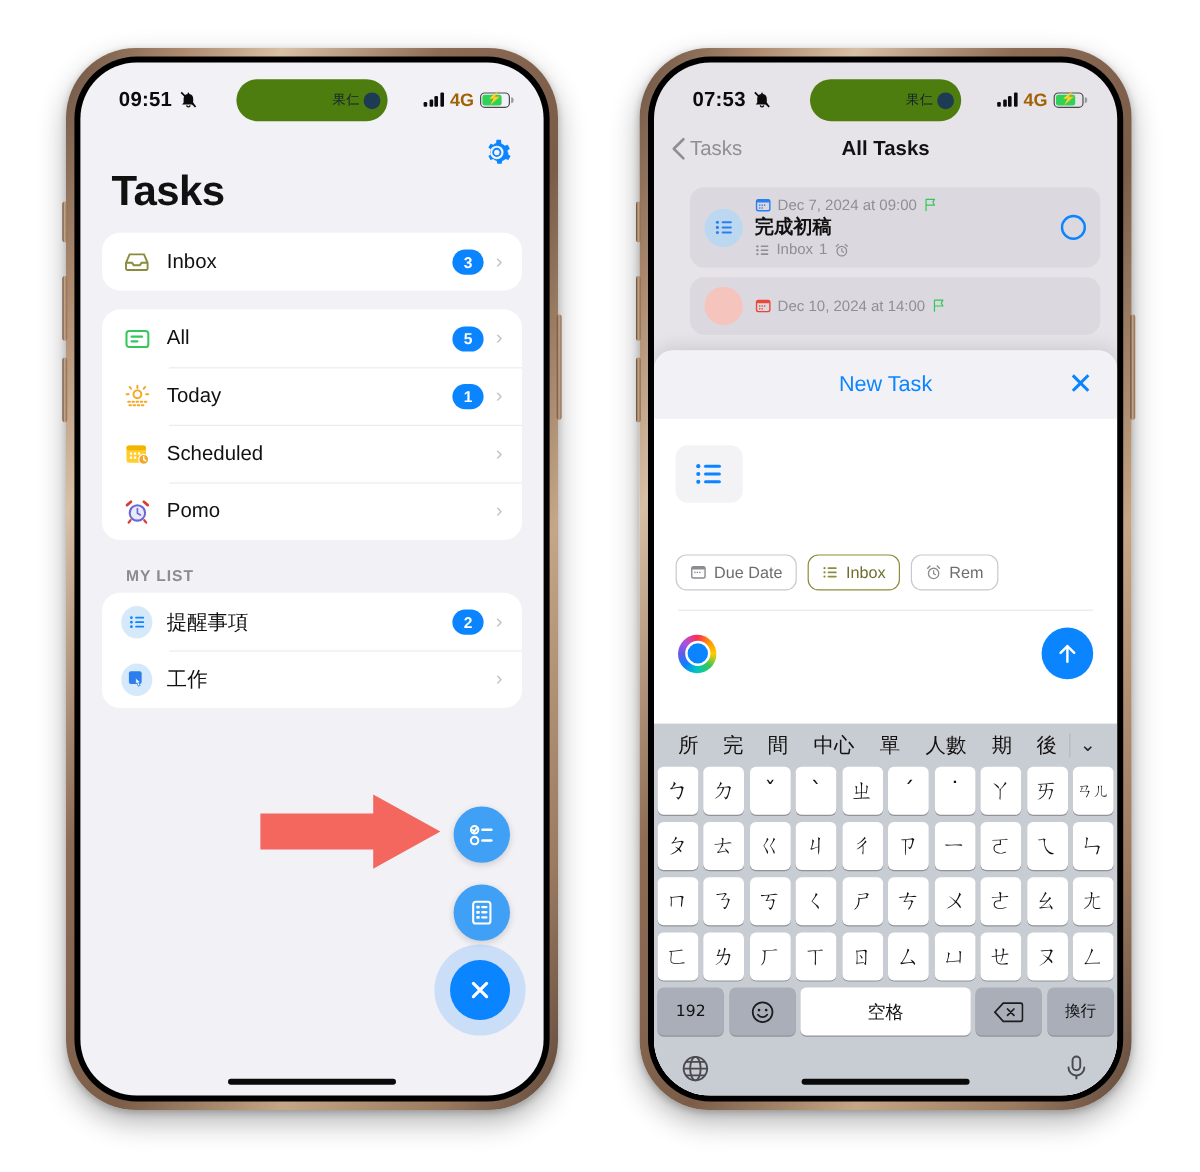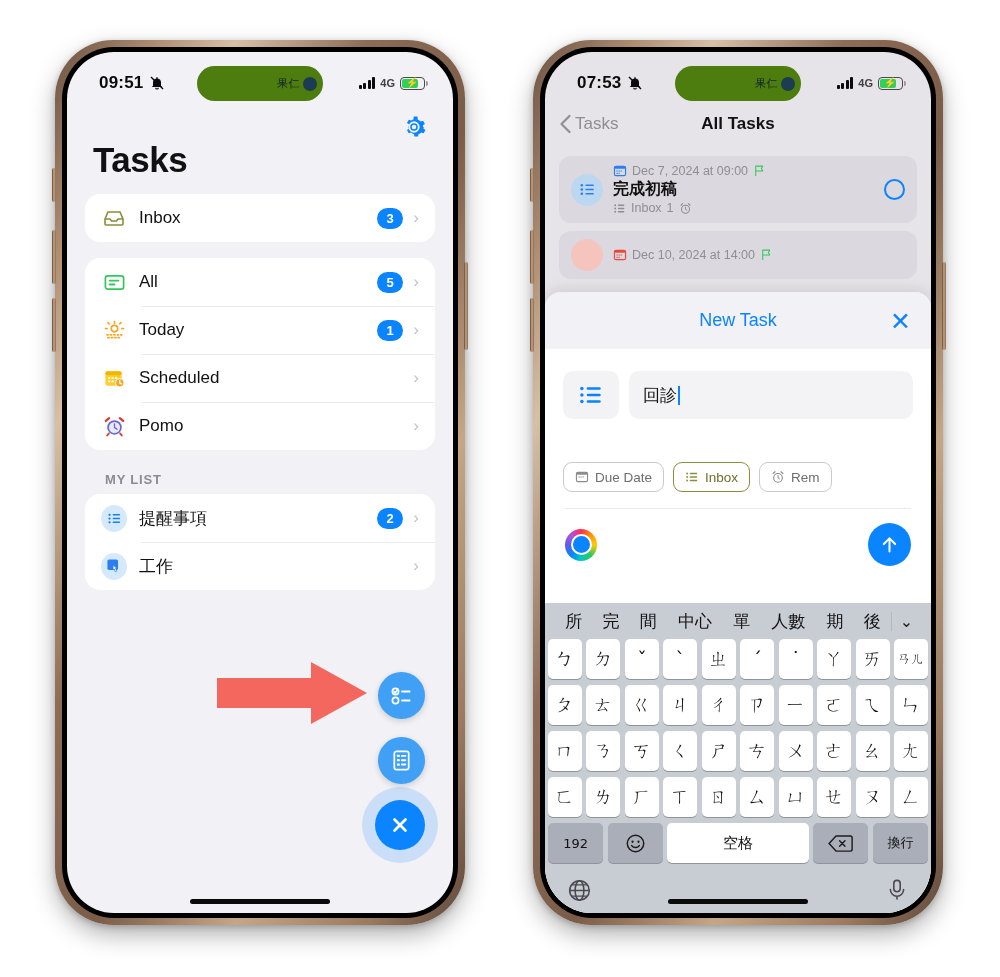--- a/index.html
+++ b/index.html
@@ -43,21 +43,21 @@
   .hw-power    { right: -3px; top: 222px; width: 4px; height: 88px; }
 
   
   .statusbar {
     height: 50px; display: flex; align-items: center;
     justify-content: space-between; padding: 12px 28px 0 32px;
     position: relative; z-index: 5;
   }
   .sb-left { display: flex; align-items: center; gap: 6px; font-size: 17px; font-weight: bold; color: #0b0b0b; letter-spacing: .2px;}
   .sb-right { display: flex; align-items: center; gap: 5px; }
-  .sb-4g { font-size: 11px; font-weight: bold; color:#404040; }
+  .sb-4g { font-size: 15px; font-weight: bold; color:#a16207; }
   .bars { display: flex; align-items: flex-end; gap: 1.5px; height: 12px; }
   .bars i { width: 3px; background:#0b0b0b; border-radius: 1px; display:block; }
   .bars i:nth-child(1){height:4px;} .bars i:nth-child(2){height:6px;}
   .bars i:nth-child(3){height:9px;} .bars i:nth-child(4){height:12px;}
   .batt { width: 25px; height: 13px; border: 1.6px solid #4a4a4a; border-radius: 4px; position: relative; }
   .batt::after { content:''; position:absolute; right:-4px; top:3.5px; width:2px; height:5px; background:#9a9a9a; border-radius:0 2px 2px 0;}
   .batt .fill { position:absolute; left:1px; top:1px; bottom:1px; width:70%; background:#30d158; border-radius:2px;}
   .batt .bolt { position:absolute; left:50%; top:50%; transform:translate(-50%,-50%); font-size:10px; color:#fff; line-height:1; }
 
   .island {
@@ -108,21 +108,21 @@
 
   
   #arrow-anno { position: absolute; left: 215px; top: 658px; width: 155px; height: 70px; z-index: 30; }
 
   
   .r-screen { background: #e6e4e9; }
   .navbar { display:flex; align-items:center; padding: 4px 18px 0 14px; height: 40px; position:relative;}
   .nav-back { display:flex; align-items:center; gap:3px; color:#8e8e93; font-size:17px; }
   .nav-title { position:absolute; left:50%; transform:translateX(-50%); font-size:17px; font-weight:bold; color:#111;}
 
-  .tasklist { padding: 14px 14px 0; }
+  .tasklist { padding: 14px 14px 0; margin-left: 16px; }
   .task-card { background: rgba(215,213,219,.75); border-radius: 12px; padding: 8px 12px; display:flex; align-items:center; gap:10px; margin-bottom: 8px;}
   .task-av { width: 32px; height: 32px; border-radius: 50%; background:#bcd8f0; display:flex;align-items:center;justify-content:center; flex:none;}
   .task-av.red { background:#f5c4bc; }
   .task-mid { flex: 1; min-width:0;}
   .task-meta { font-size: 12.5px; color: #8e8e93; display:flex; align-items:center; gap:5px;}
   .task-title { font-size: 16px; font-weight: bold; color:#111; margin: 1px 0 1px;}
   .task-sub { font-size: 12.5px; color:#8e8e93; display:flex; align-items:center; gap:5px;}
   .task-check { width: 21px; height: 21px; border-radius: 50%; border: 2px solid #0a84ff; flex:none;}
 
   
@@ -518,24 +518,20 @@
                   <g fill="#0a84ff">
                     <circle cx="3.6" cy="6" r="1.6"></circle>
                     <circle cx="3.6" cy="12" r="1.6"></circle>
                     <circle cx="3.6" cy="18" r="1.6"></circle>
                     <rect x="8" y="4.8" width="13" height="2.4" rx="1.2"></rect>
                     <rect x="8" y="10.8" width="13" height="2.4" rx="1.2"></rect>
                     <rect x="8" y="16.8" width="13" height="2.4" rx="1.2"></rect>
                   </g>
                 </svg>
             </div>
-            <div class="title-input">
-              <span>回診</span>
-                <span class="caret"></span>
-            </div>
           </div>
 
           <div class="chips">
             <div class="chip">
               <svg width="14" height="14" viewBox="0 0 24 24">
                   <rect x="2.5" y="4" width="19" height="16" rx="2.6" fill="none" stroke="#8b8b90" stroke-width="2"></rect>
                   <rect x="2.5" y="4" width="19" height="4" rx="2" fill="#8b8b90"></rect>
                   <g fill="#8b8b90">
                     <rect x="6" y="11" width="2" height="2"></rect>
                     <rect x="9.5" y="11" width="2" height="2"></rect>

